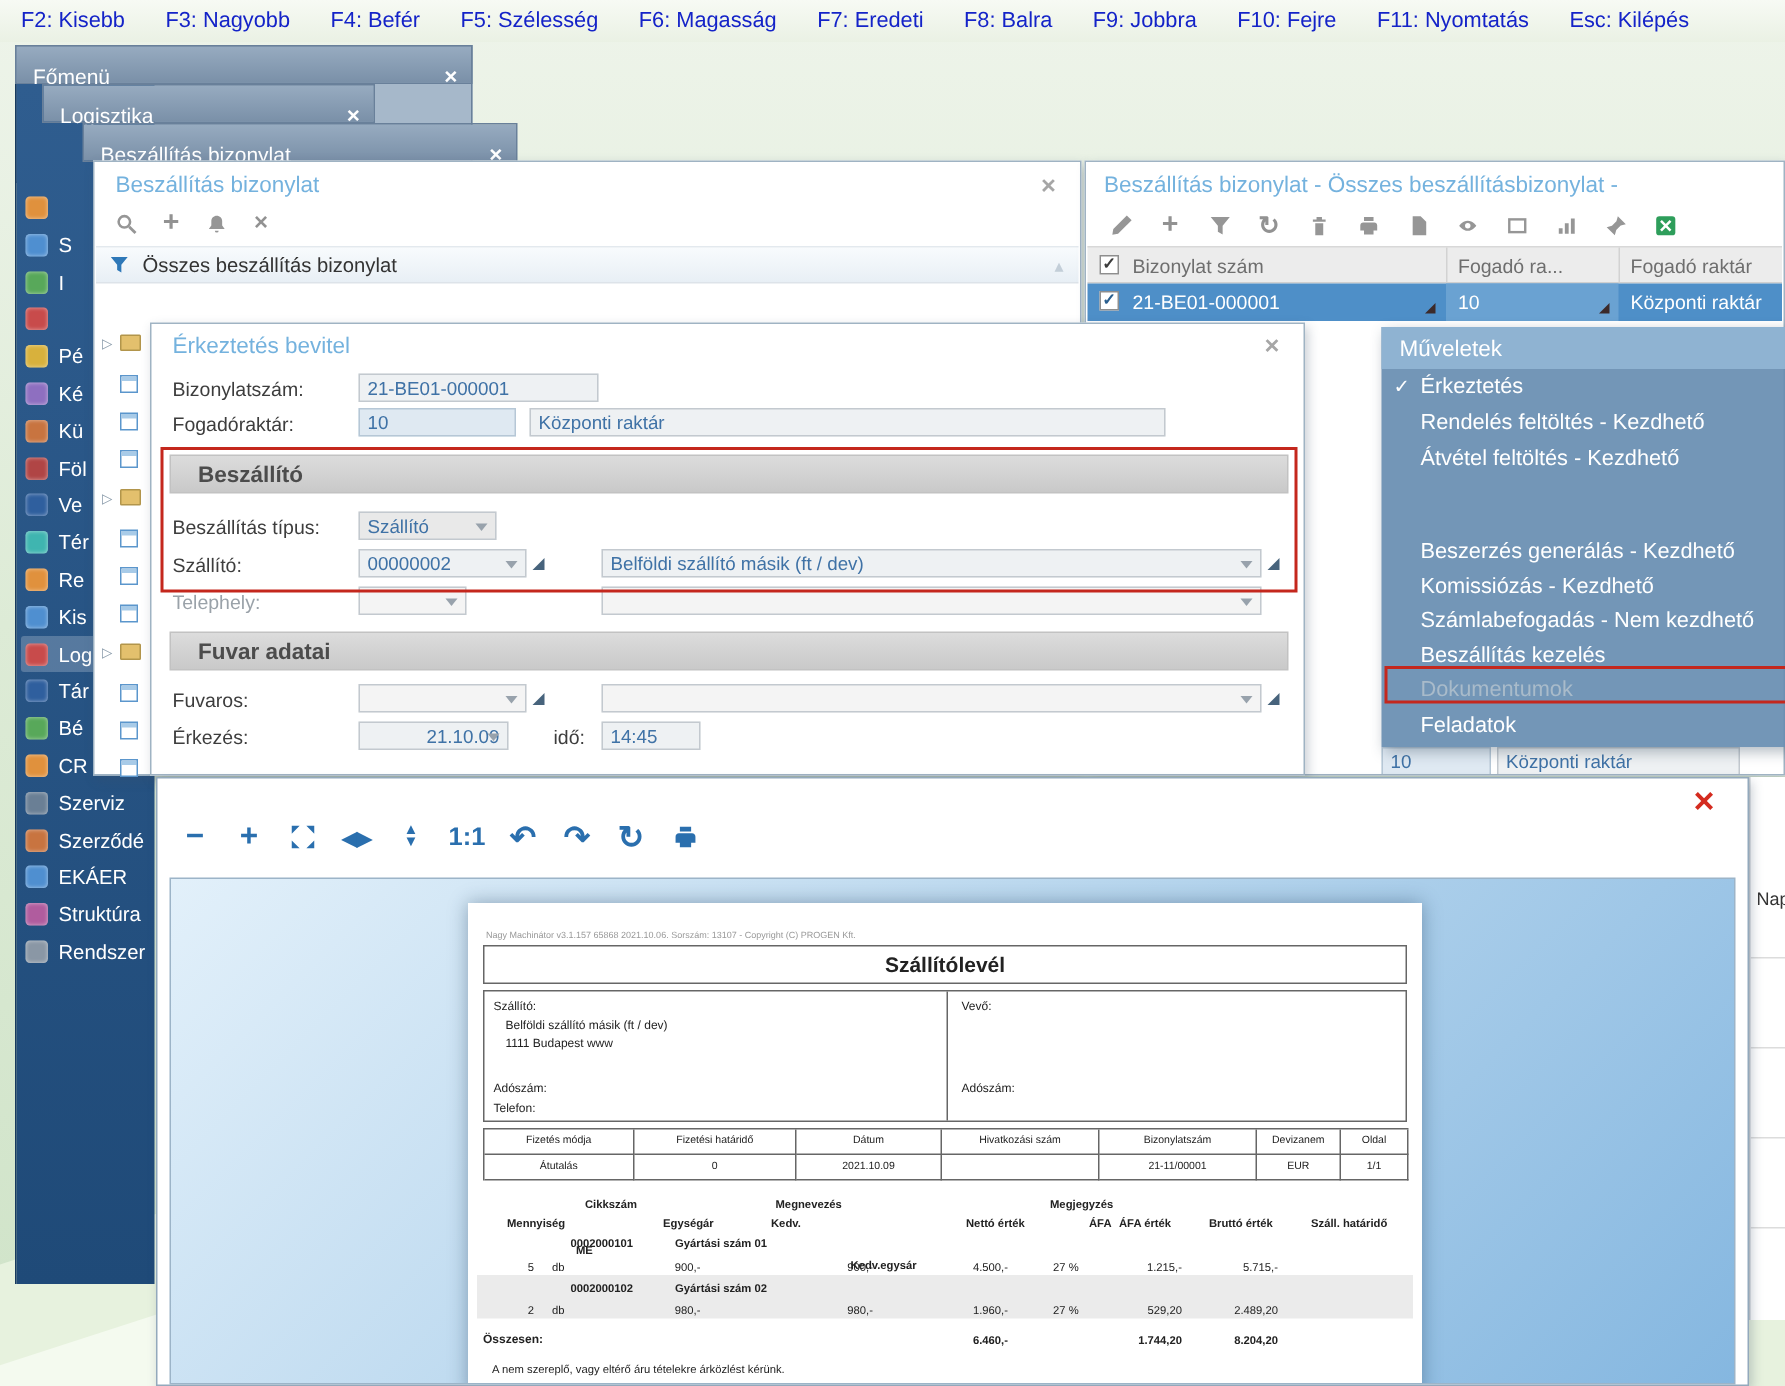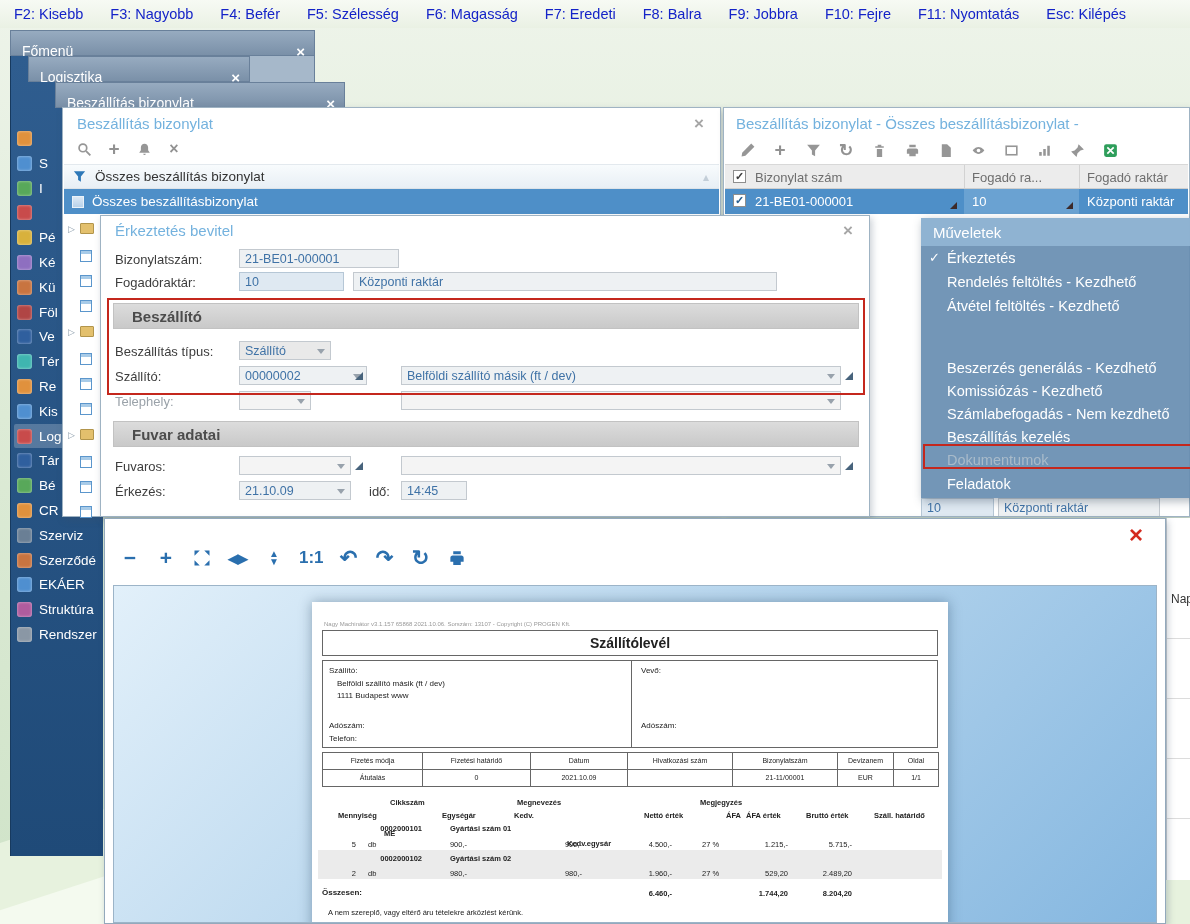--- a/index.html
+++ b/index.html
@@ -237,24 +237,20 @@
     </div>
     <div class="rowA rowA1">
       <span style="display:inline-flex;width:15px;height:15px;">
           <svg viewBox="0 0 16 16">
             <path d="M2 2.5h12L9.5 8v5.5l-3-1.8V8z" fill="#2e78b8"></path>
           </svg>
         </span>
       <span>Összes beszállítás bizonylat</span>
       <span style="position:absolute;right:10px;top:5px;color:#c3ced8;font-size:12px;">▴</span>
     </div>
-    <div class="rowA rowA2">
-      <span class="grid-ico"></span>
-      <span>Összes beszállításbizonylat</span>
-    </div>
     <div>
       <span class="texp" style="top:116px;">▷</span>
       <span class="tfold" style="top:115px;"></span>
       <span class="tdoc" style="top:142px;"></span>
       <span class="tdoc" style="top:167px;"></span>
       <span class="tdoc" style="top:192px;"></span>
       <span class="texp" style="top:219px;">▷</span>
       <span class="tfold" style="top:218px;"></span>
       <span class="tdoc" style="top:245px;"></span>
       <span class="tdoc" style="top:270px;"></span>
@@ -358,39 +354,39 @@
     <span class="lbl" style="left:14px;top:59px;">Fogadóraktár:</span>
     <div class="fld blue" style="left:138px;top:56px;width:105px;">10</div>
     <div class="fld" style="left:252px;top:56px;width:424px;">Központi raktár</div>
 
     <div class="sect" style="top:87px;">Beszállító</div>
 
     <span class="lbl" style="left:14px;top:128px;">Beszállítás típus:</span>
     <div class="fld dd" style="left:138px;top:125px;width:92px;background:#e9e9e9;">Szállító</div>
 
     <span class="lbl" style="left:14px;top:153px;">Szállító:</span>
-    <div class="fld dd" style="left:138px;top:150px;width:128px;">00000002</div>
+    <div class="fld dd" style="left:138px;top:150px;width:112px;">00000002</div>
     <span class="lk" style="left:254px;top:156px;"></span>
     <div class="fld dd" style="left:300px;top:150px;width:440px;">Belföldi szállító másik (ft / dev)</div>
     <span class="lk" style="left:744px;top:156px;"></span>
 
     <span class="lbl" style="left:14px;top:178px;color:#9aa2a9;">Telephely:</span>
     <div class="fld dd" style="left:138px;top:175px;width:72px;background:#f4f4f4;"></div>
     <div class="fld dd" style="left:300px;top:175px;width:440px;background:#f4f4f4;"></div>
 
     <div class="sect" style="top:205px;">Fuvar adatai</div>
 
     <span class="lbl" style="left:14px;top:243px;">Fuvaros:</span>
     <div class="fld dd" style="left:138px;top:240px;width:112px;background:#f4f4f4;"></div>
     <span class="lk" style="left:254px;top:246px;"></span>
     <div class="fld dd" style="left:300px;top:240px;width:440px;background:#f4f4f4;"></div>
     <span class="lk" style="left:744px;top:246px;"></span>
 
     <span class="lbl" style="left:14px;top:268px;">Érkezés:</span>
-    <div class="fld dd" style="left:138px;top:265px;width:112px;">21.10.09</div>
+    <div class="fld dd" style="left:138px;top:265px;width:100px;text-align:right;">21.10.09</div>
     <span class="lbl" style="left:268px;top:268px;">idő:</span>
     <div class="fld" style="left:300px;top:265px;width:66px;">14:45</div>
 
     <div class="red-box" style="left:6px;top:82px;width:758px;height:97px;"></div>
   </div>
 
   <div class="panelD">
     <div class="ptitle">
       <span>Műveletek</span>
       <span style="font-weight:bold;">×</span>

